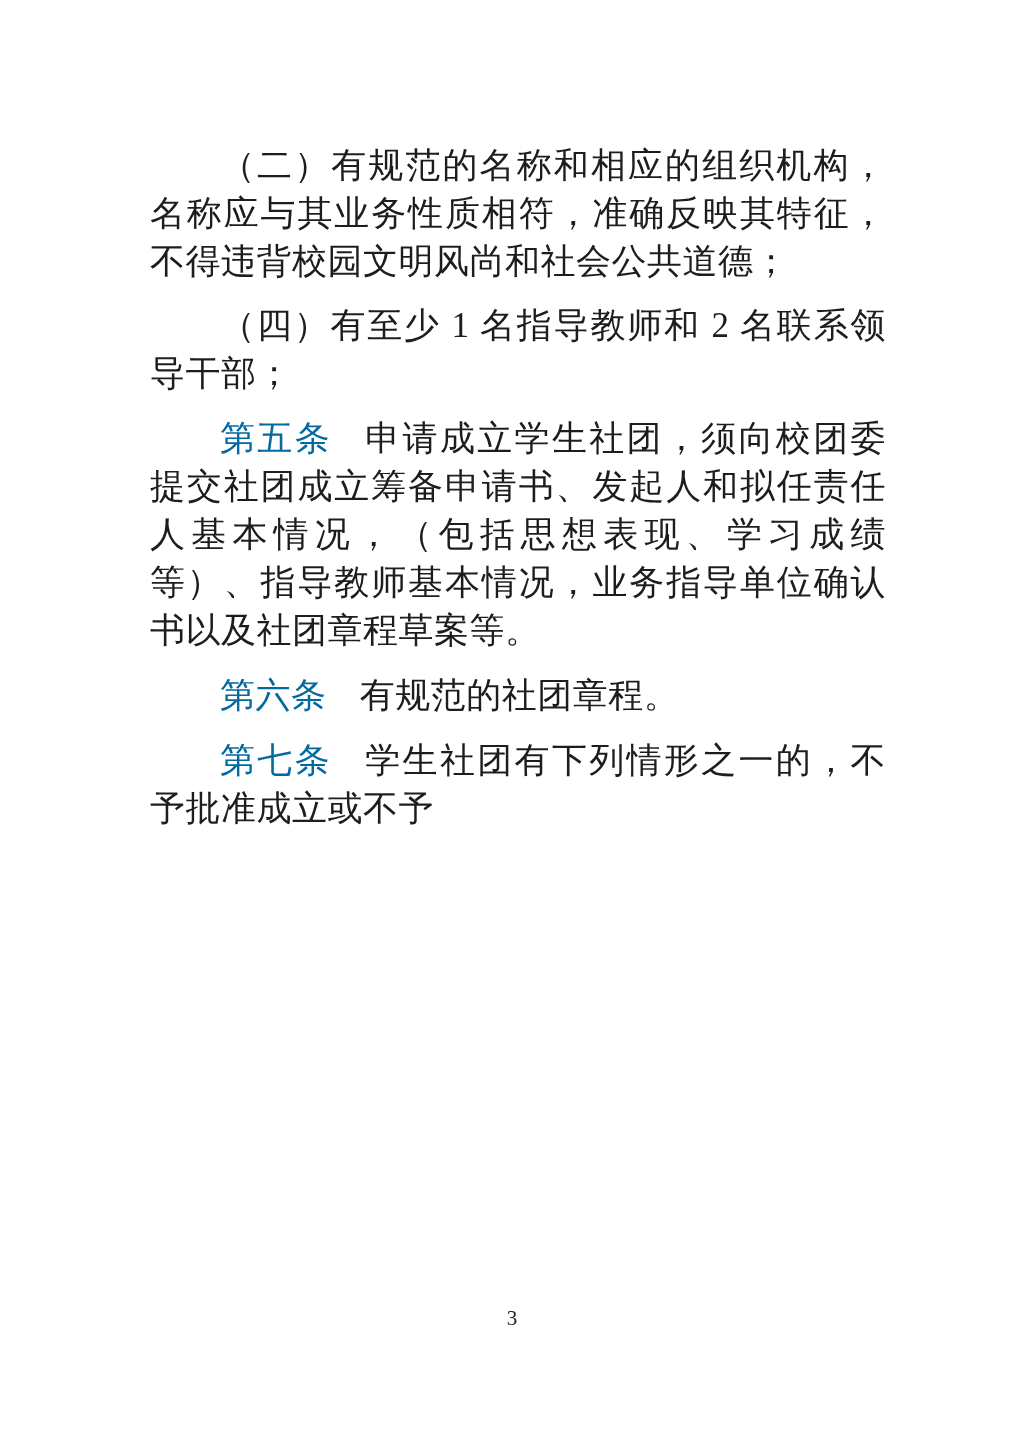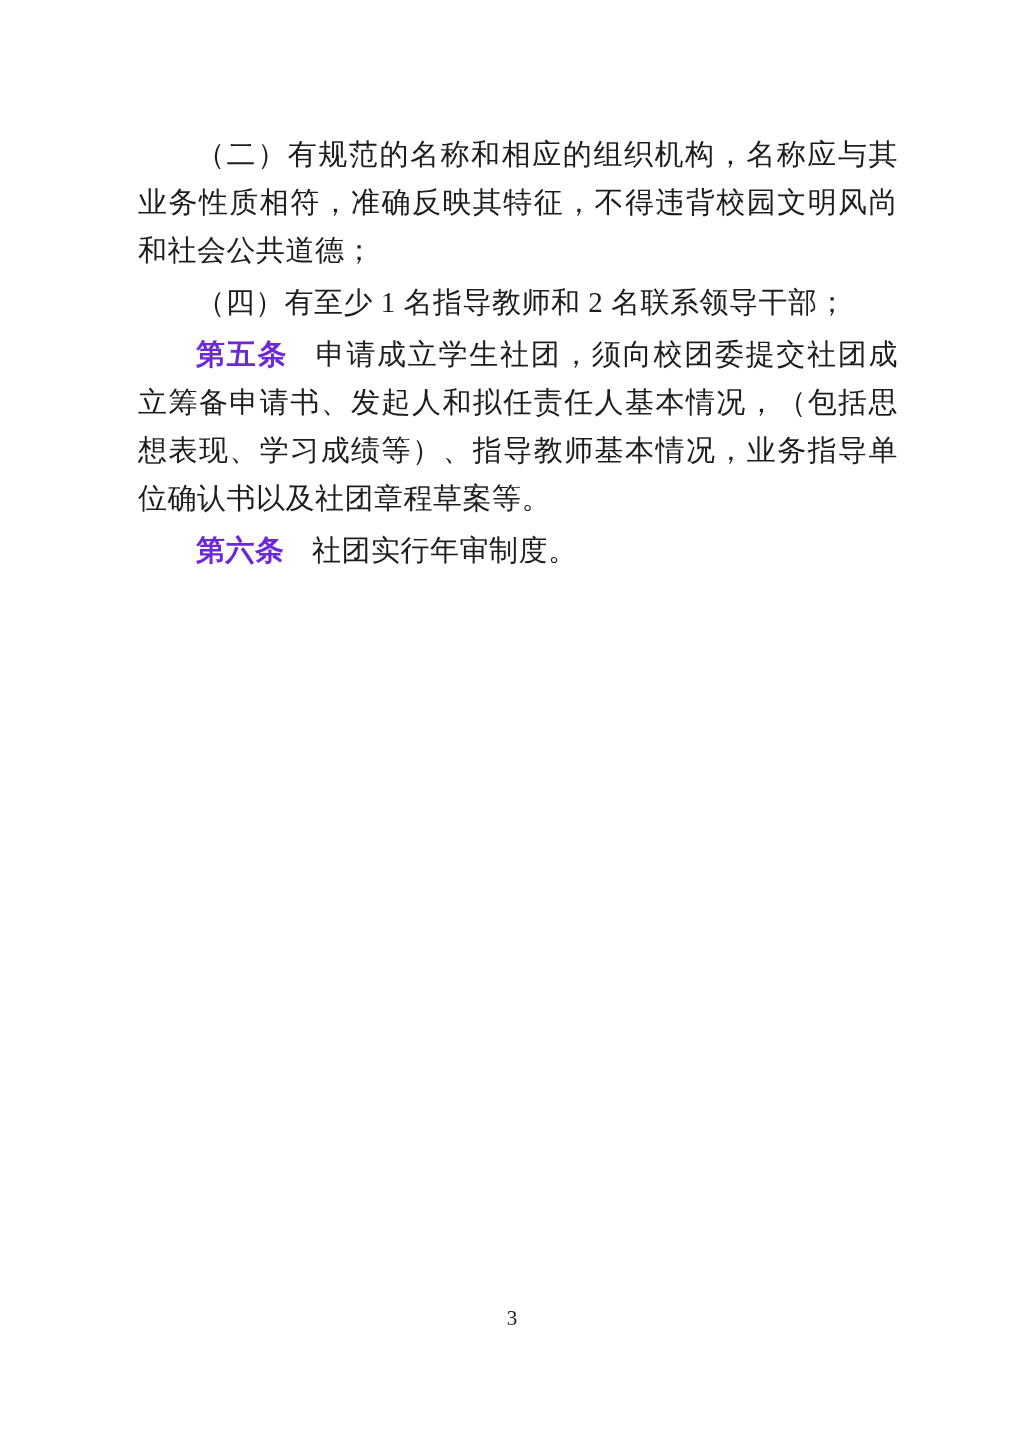--- a/index.html
+++ b/index.html
@@ -17,34 +17,34 @@
     position: absolute;
     top: 0;
     left: 0;
     width: 1024px;
     height: 1448px;
     background: #ffffff;
     box-sizing: border-box;
     padding: 126px 122px 0 134px;
   }
   .doc-body p {
-    margin: 4px;
+    margin: 16px;
     padding: 0;
-    font-size: 29px;
+    font-size: 35px;
     line-height: 48px;
     color: #1d1d1d;
     text-align: justify;
     text-indent: 2em;
     letter-spacing: 0.5px;
   }
   .article-label {
-    font-weight: bold;
+    font-weight: normal;
     font-family: "Liberation Sans", sans-serif;
     margin-right: 0.95em;
-    color: #6d28d9;
+    color: #0369a1;
   }
   .article-label:empty {
     display: none;
     margin-right: 0;
   }
   .page-number {
     position: absolute;
     top: 1306px;
     left: 0;
     width: 1024px;
@@ -55,16 +55,17 @@
   }
 </style>
 </head>
 <body>
 
 <div class="page">
   <div class="doc-body">
     <p><span>（二）有规范的名称和相应的组织机构，名称应与其业务性质相符，准确反映其特征，不得违背校园文明风尚和社会公共道德；</span></p>
     <p><span>（四）有至少 1 名指导教师和 2 名联系领导干部；</span></p>
     <p><span class="article-label">第五条</span><span>申请成立学生社团，须向校团委提交社团成立筹备申请书、发起人和拟任责任人基本情况，（包括思想表现、学习成绩等）、指导教师基本情况，业务指导单位确认书以及社团章程草案等。</span></p>
-    <p><span class="article-label">第六条</span><span>社团实行年审制度。</span></p>
+    <p><span class="article-label">第六条</span><span>有规范的社团章程。</span></p>
+    <p><span class="article-label">第七条</span><span>学生社团有下列情形之一的，不予批准成立或不予</span></p>
   </div>
   <div class="page-number">3</div>
 </div>
 
 </body></html>

